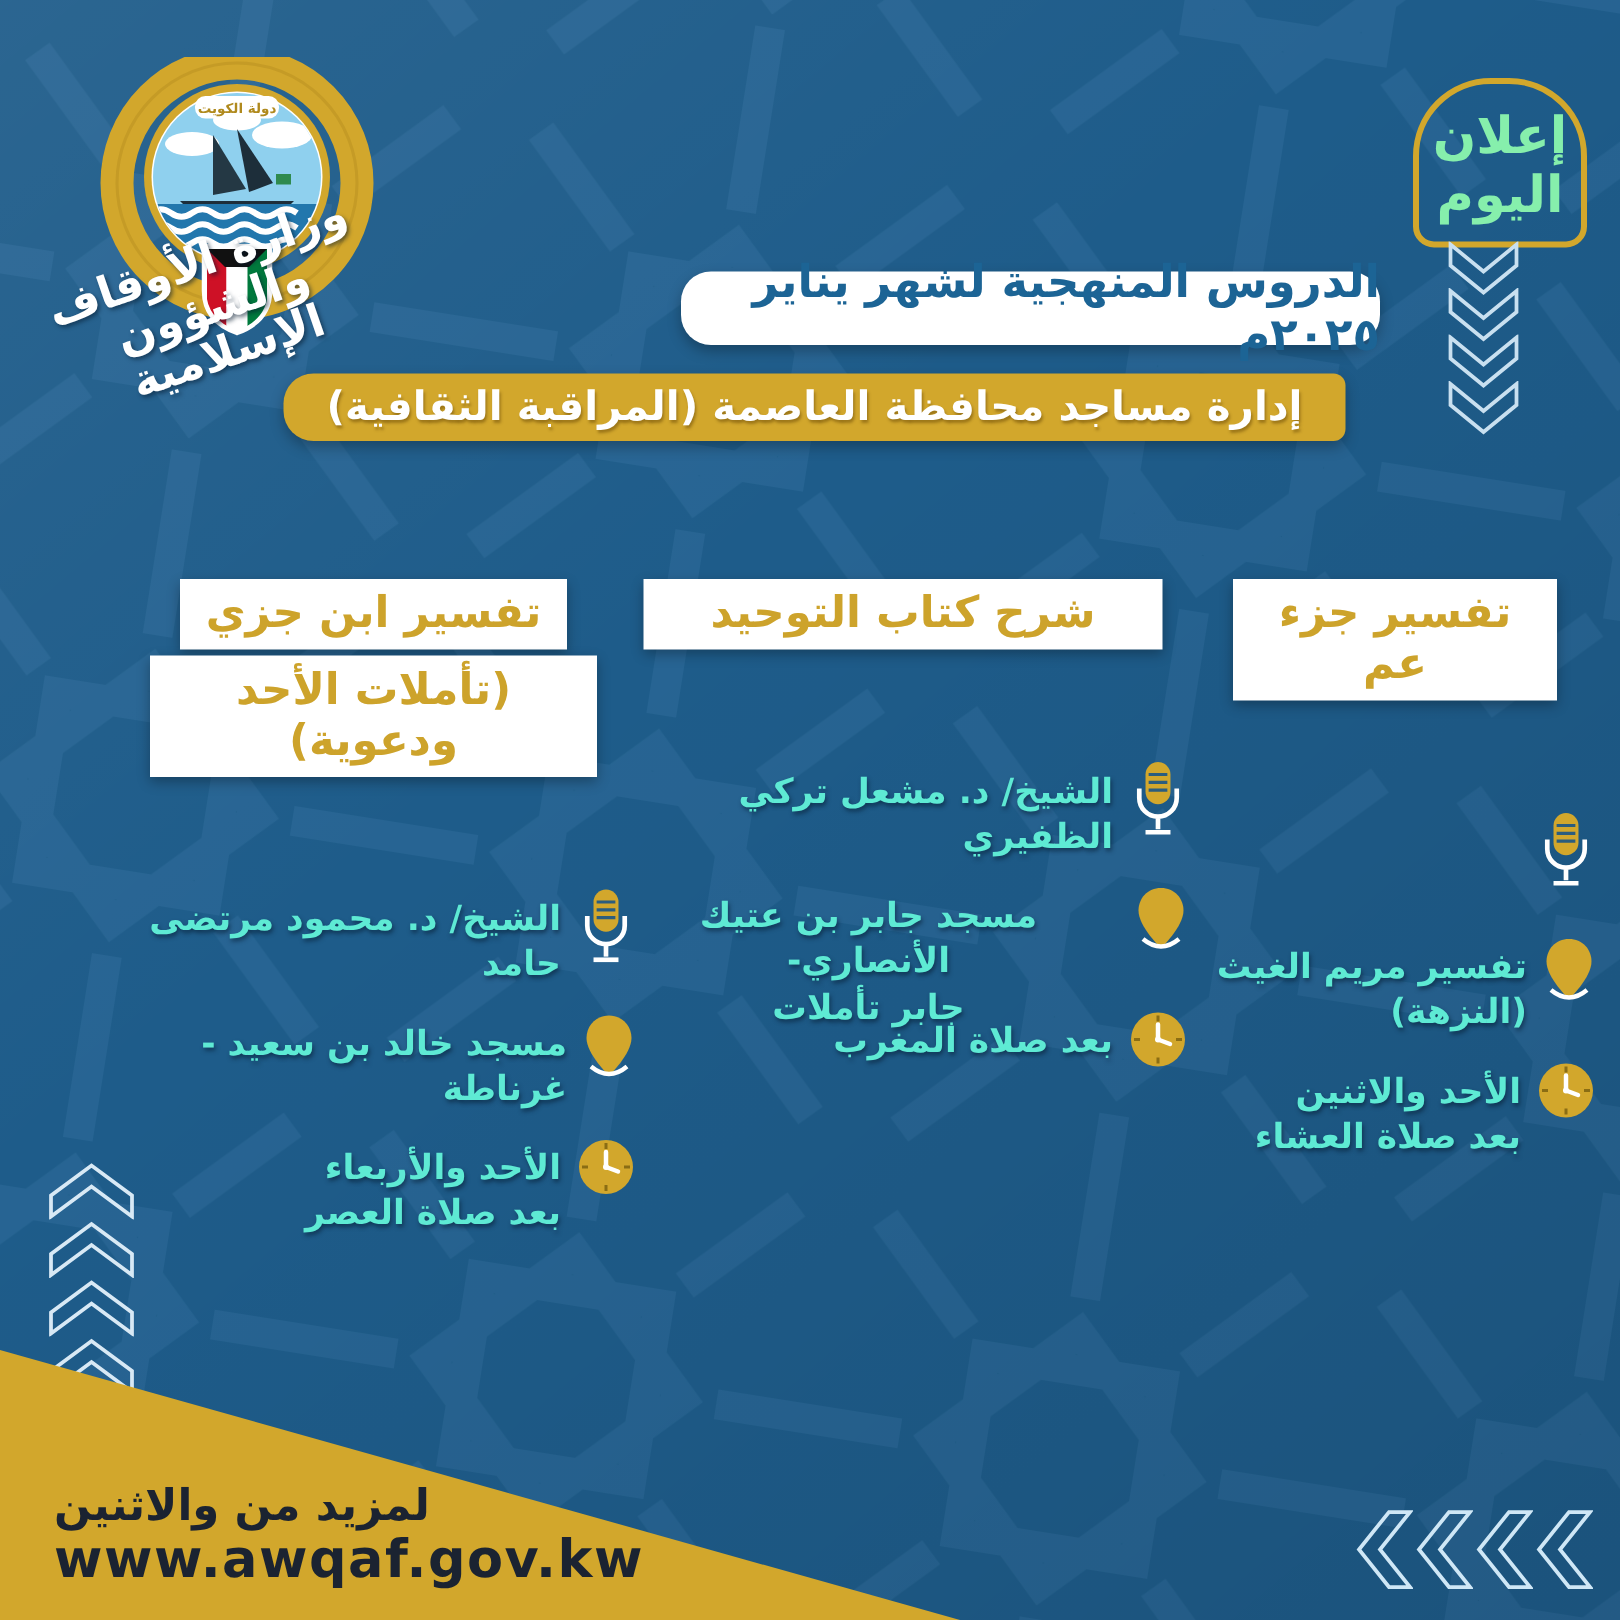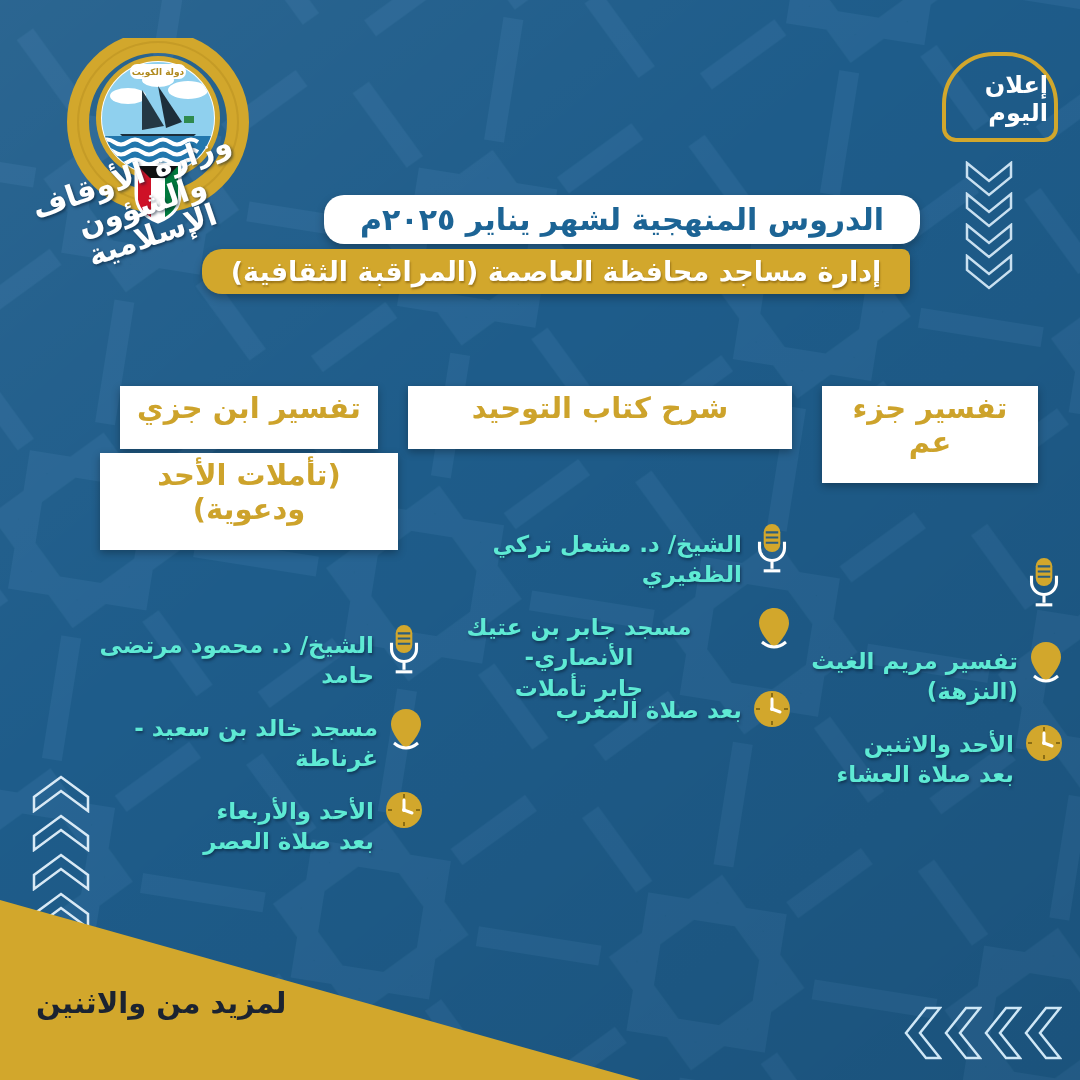--- a/index.html
+++ b/index.html
@@ -23,57 +23,57 @@
     position:absolute;left:26px;top:158px;width:232px;
     transform:rotate(-19deg);
     color:#fff;font-weight:bold;font-size:30px;line-height:1.05;text-align:center;
     text-shadow:1px 2px 3px rgba(5,25,45,.55);
   }
 
   
   .badge{
     position:absolute;top:52px;right:22px;width:116px;
     border:4px solid var(--gold);border-radius:52px 52px 14px 14px;
-    padding:16px 6px 10px;
-    color:#ffffff;font-weight:bold;font-size:24px;line-height:1.16;
+    padding:16px 6px 10px;text-align:center;
+    color:#86efac;font-weight:bold;font-size:34px;line-height:1.16;
   }
   .chev-down{position:absolute;top:166px;right:66px;display:flex;flex-direction:column;align-items:center;}
   .chev-down svg{display:block;margin-top:-5px;}
   .chev-up{position:absolute;left:30px;top:774px;display:flex;flex-direction:column;align-items:center;}
   .chev-up svg{display:block;margin-top:1px;}
   .chev-left{position:absolute;right:18px;top:1004px;display:flex;flex-direction:row;}
   .chev-left svg{display:block;margin-left:2px;}
 
   
   .title-pill{
-    position:absolute;top:195px;right:160px;width:596px;height:49px;
+    position:absolute;top:181px;right:160px;width:466px;height:49px;
     background:#fff;border-radius:20px;box-shadow:0 4px 9px rgba(0,0,0,.28);
     display:flex;align-items:center;justify-content:center;
     color:var(--title-blue);font-weight:bold;font-size:30px;
   }
   .subtitle-pill{
-    position:absolute;top:249px;right:170px;width:708px;height:45px;
+    position:absolute;top:249px;right:183px;width:708px;height:45px;
     background:var(--gold);border-radius:20px 8px 8px 20px;box-shadow:0 4px 9px rgba(0,0,0,.28);
     display:flex;align-items:center;justify-content:center;
     color:#fff;font-weight:bold;font-size:27px;
     text-shadow:1px 2px 2px rgba(90,60,0,.45);
   }
 
   
   .col{position:absolute;top:386px;}
   .col1{right:16px;width:268px;}
   .col2{right:288px;width:380px;}
   .col3{right:656px;width:350px;}
   .heading-box{
     margin:0 auto;background:#fff;color:var(--gold-text);
     font-weight:bold;font-size:29px;text-align:center;
-    padding:5px 8px 24px;box-shadow:0 3px 8px rgba(0,0,0,.30);
+    padding:5px 8px 8px;box-shadow:0 3px 8px rgba(0,0,0,.30);
   }
   .col1 .heading-box{width:216px;}
-  .col2 .heading-box{width:384px;}
+  .col2 .heading-box{width:346px;}
   .col3 .hb1{width:258px;margin-bottom:4px;}
   .col3 .hb2{width:298px;}
   .entries{margin-top:74px;}
   .col3 .entries{}
   .row{display:flex;align-items:flex-start;gap:10px;height:83px;}
   .row .ic{flex:0 0 auto;margin-top:0;}
   .row .lines{
     flex:1 1 auto;color:#5eead4;font-weight:bold;font-size:23px;line-height:1.32;
     text-align:right;text-shadow:1px 2px 3px rgba(5,25,45,.55);padding-top:6px;
   }
@@ -339,20 +339,21 @@
         <path d="M4,36 L31,16 L58,36 L58,22 L31,2 L4,22 Z" fill="none" stroke="#d8e9f5" stroke-width="2.5"></path>
       </svg>
     <svg width="62" height="38">
         <path d="M4,36 L31,16 L58,36 L58,22 L31,2 L4,22 Z" fill="none" stroke="#d8e9f5" stroke-width="2.5"></path>
       </svg>
   </div>
 
   <div class="footer-banner"></div>
   <div class="footer-text">
     <div class="footer-details">لمزيد من والاثنين</div>
+    <div class="footer-site">www.awqaf.gov.kw</div>
   </div>
 
   <div class="chev-left">
     <svg width="38" height="58">
         <path d="M36,4 L16,29 L36,54 L22,54 L2,29 L22,4 Z" fill="none" stroke="#cfe7f6" stroke-width="2.5"></path>
       </svg>
     <svg width="38" height="58">
         <path d="M36,4 L16,29 L36,54 L22,54 L2,29 L22,4 Z" fill="none" stroke="#cfe7f6" stroke-width="2.5"></path>
       </svg>
     <svg width="38" height="58">

